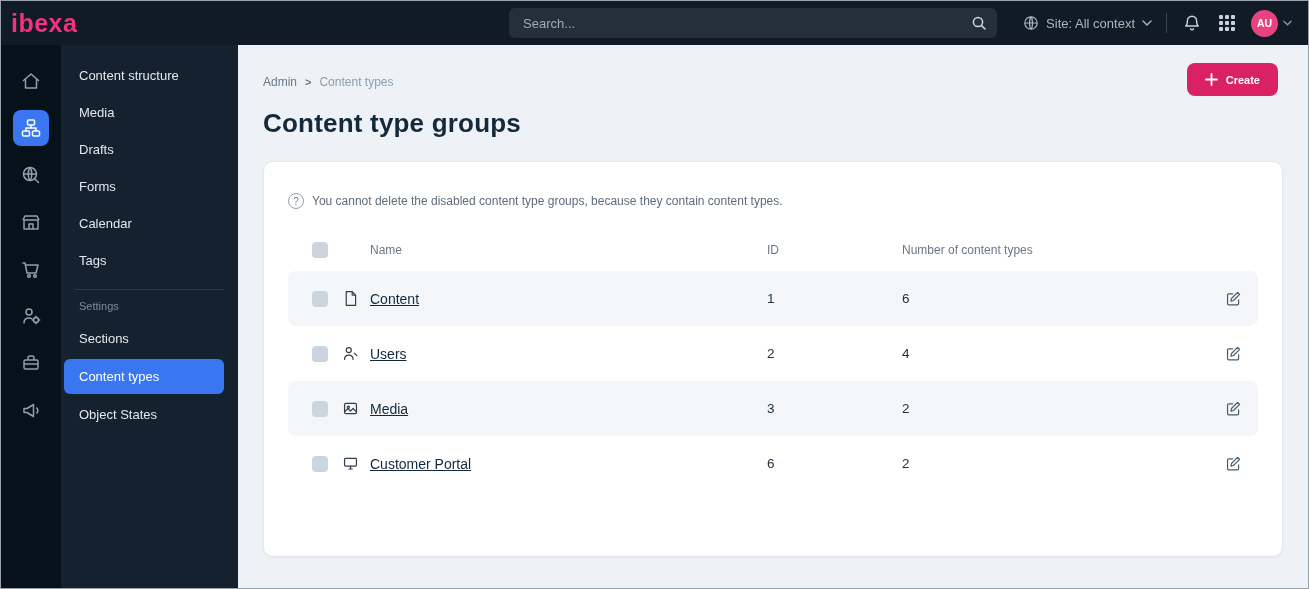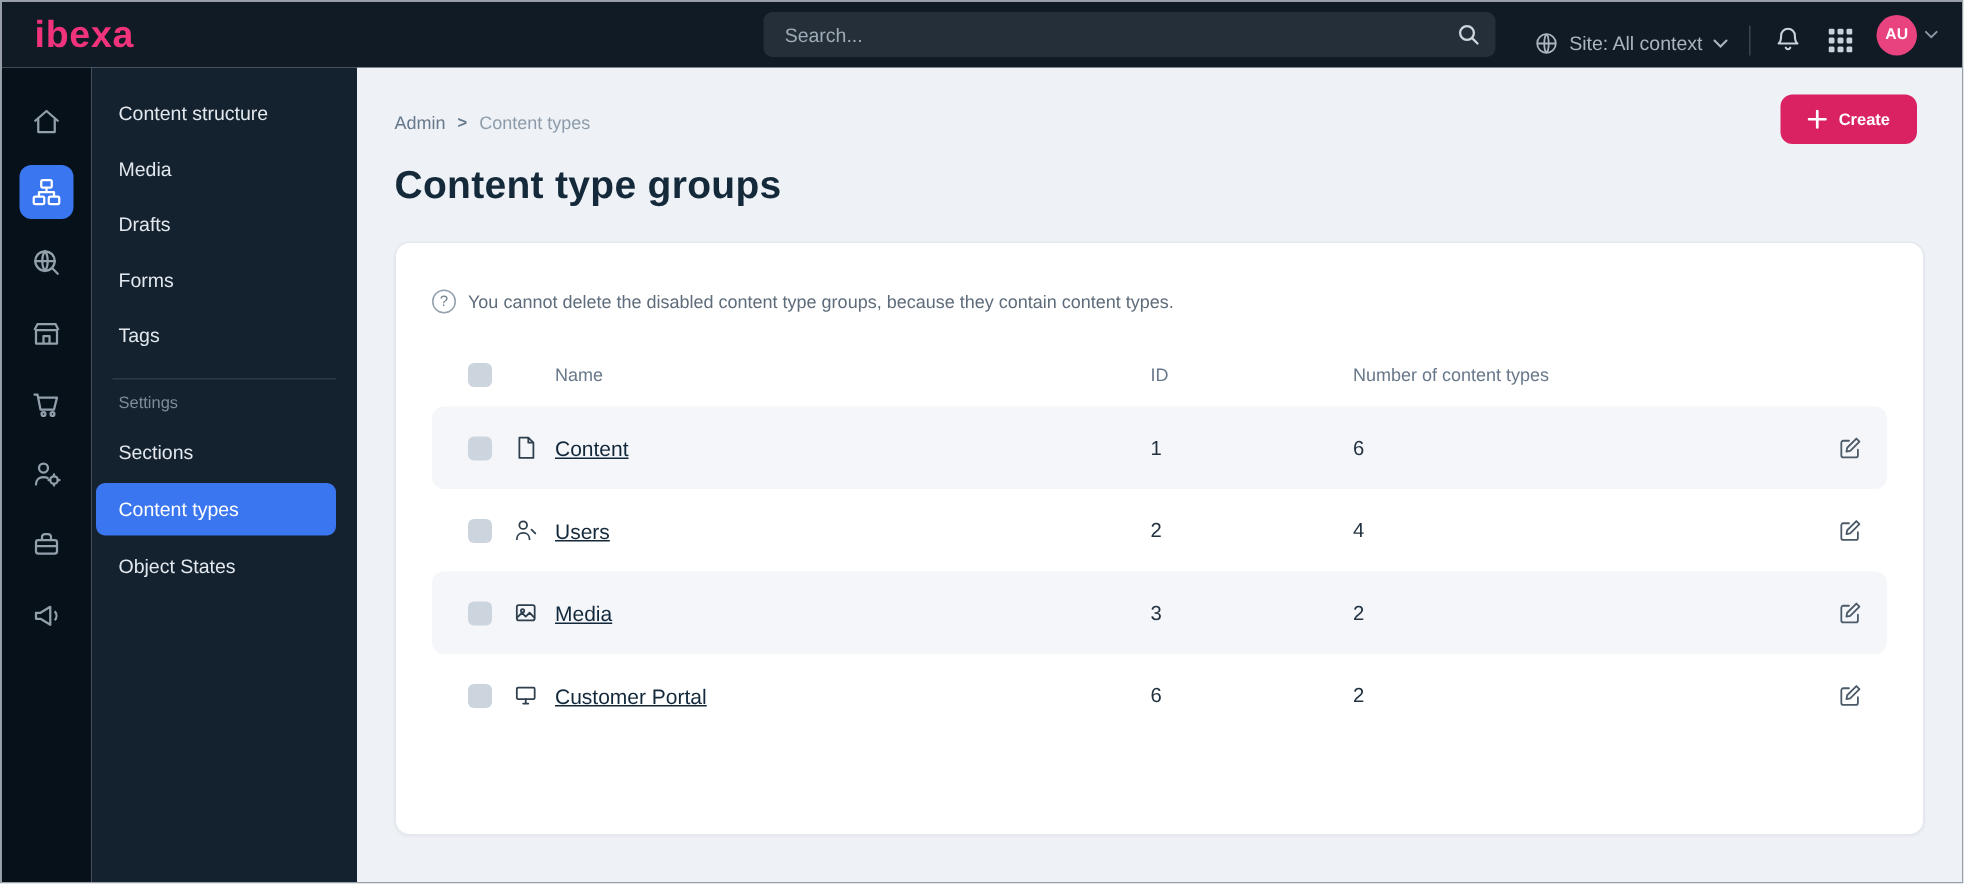--- a/index.html
+++ b/index.html
@@ -2,25 +2,25 @@
 <html><head>
 <meta charset="utf-8">
 <style>
   * { margin:0; padding:0; box-sizing:border-box; }
   html,body { background:#ffffff; }
   body { font-family:"Liberation Sans", sans-serif; }
   .screen { width:1309px; height:589px; border:1px solid #99a1aa; overflow:hidden; display:flex; flex-direction:column; background:#eef1f6; }
 
   
   .topbar { height:44px; background:#101b26; display:flex; align-items:center; flex-shrink:0; }
-  .logo { width:237px; padding-left:22px; font-size:25px; font-weight:700; letter-spacing:.5px; color:#f0337a; }
+  .logo { width:237px; padding-left:10px; font-size:25px; font-weight:700; letter-spacing:.5px; color:#f0337a; }
   .search-wrap { margin-left:auto; width:488px; height:30px; background:rgba(255,255,255,.09); border-radius:6px; display:flex; align-items:center; padding:0 10px 0 14px; color:#cfd6dd; }
   .search-input { flex:1; background:transparent; border:0; outline:none; color:#e3e8ee; font-size:13px; font-family:"Liberation Sans", sans-serif; }
   .search-input::placeholder { color:#9fabb7; }
-  .top-right { display:flex; align-items:flex-end; gap:14px; padding:0 16px 0 26px; }
+  .top-right { display:flex; align-items:center; gap:14px; padding:0 16px 0 26px; }
   .site-ctx { display:flex; align-items:center; gap:7px; color:#aab5c0; font-size:13px; background:none; border:0; cursor:pointer; font-family:"Liberation Sans", sans-serif; }
   .vdiv { width:1px; height:20px; background:#3a4551; }
   .icon-btn { background:none; border:0; display:flex; cursor:pointer; padding:2px; color:#c9d1d9; }
   .avatar-wrap { display:flex; align-items:center; gap:5px; background:none; border:0; cursor:pointer; color:#8d98a4; }
   .avatar { width:27px; height:27px; border-radius:50%; background:#e8437f; color:#fff; font-size:10.5px; font-weight:700; display:flex; align-items:center; justify-content:center; }
 
   
   .body-row { flex:1; display:flex; min-height:0; }
 
   .rail { width:60px; background:#071119; display:flex; flex-direction:column; align-items:center; padding-top:18px; gap:11px; flex-shrink:0; }
@@ -210,20 +210,21 @@
             </svg>
         </span>
       </button>
     </nav>
 
     <nav class="sidebar">
       <div class="side-item">Content structure</div>
       <div class="side-item">Media</div>
       <div class="side-item">Drafts</div>
       <div class="side-item">Forms</div>
+      <div class="side-item">Calendar</div>
       <div class="side-item">Tags</div>
       <div class="side-sep"></div>
       <div class="side-heading">Settings</div>
       <div class="side-item">Sections</div>
       <div class="side-item active">Content types</div>
       <div class="side-item">Object States</div>
     </nav>
 
     <main class="main">
 

